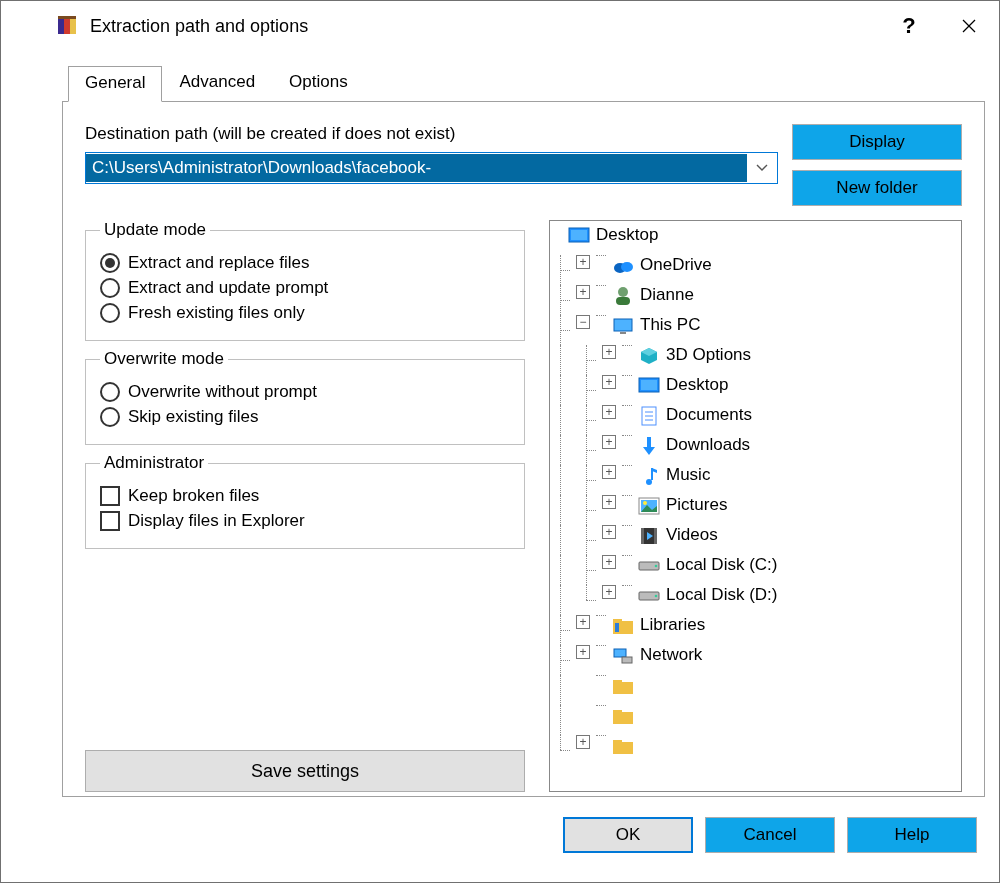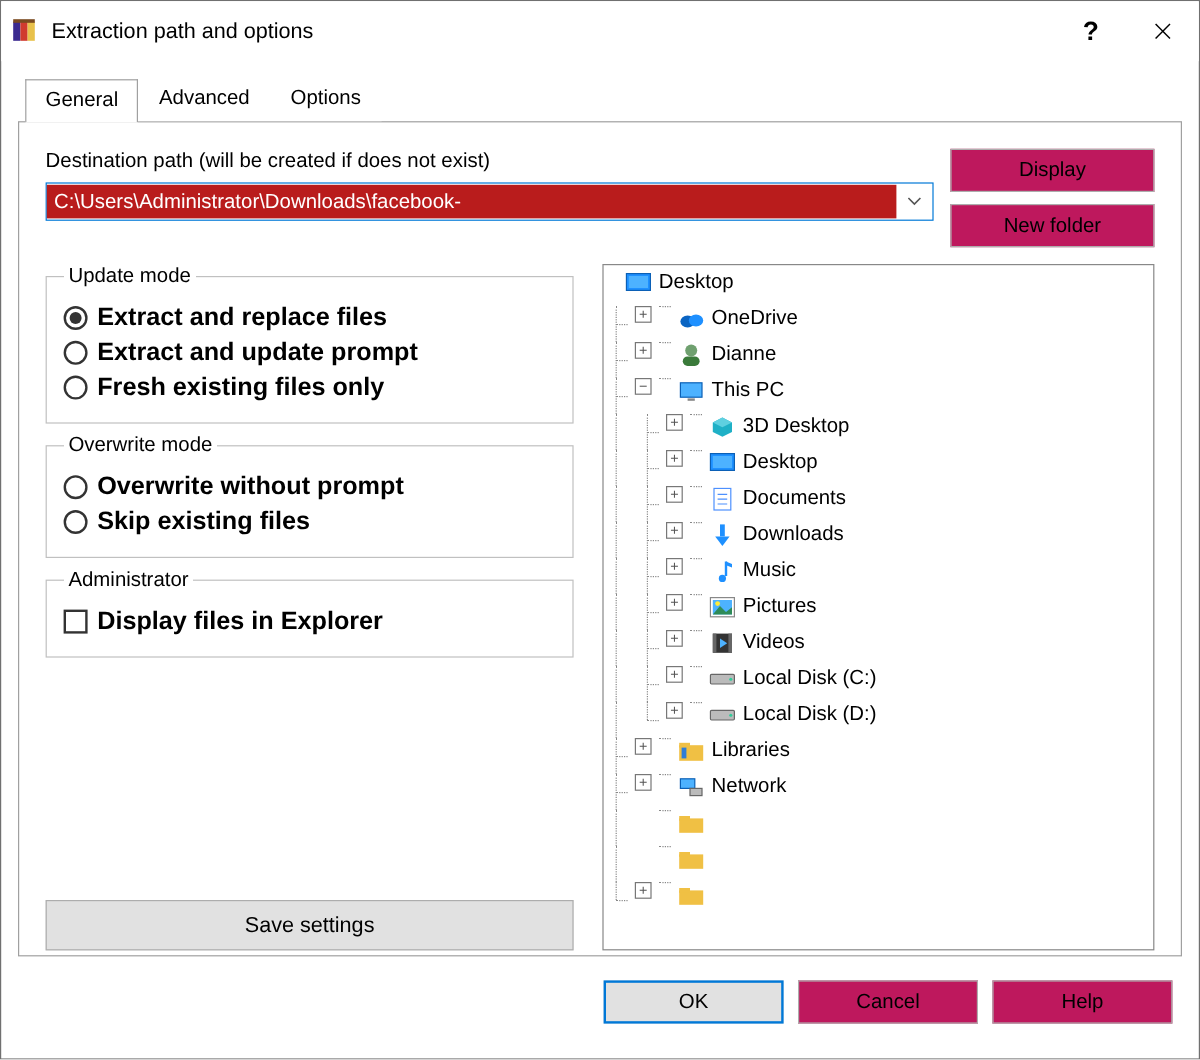--- a/index.html
+++ b/index.html
@@ -13,20 +13,21 @@
     height: 883px;
     overflow: hidden;
   }
   .window {
     width: 1000px;
     height: 883px;
     background: #fff;
     border: 1px solid #707070;
     display: flex;
     flex-direction: column;
+    padding-left: 47px;
   }
   .titlebar {
     height: 50px;
     display: flex;
     align-items: center;
     padding: 0 0 0 8px;
     background: #fff;
   }
   .titlebar .app-icon {
     width: 24px; height: 24px;
@@ -83,37 +84,37 @@
     align-items: center;
     border: 1px solid #0078d7;
     height: 32px;
   }
   .path-input {
     flex: 1;
     border: none;
     outline: none;
     height: 28px;
     font-size: 17px;
-    background: #b91c1c;
+    background: #0369a1;
     color: #fff;
     padding: 0 6px;
   }
   .path-input::selection { background: #0078d7; color:#fff; }
   .path-chevron {
     width: 30px;
     display: flex; align-items: center; justify-content: center;
     font-size: 14px;
     color: #333;
   }
   .side-btns {
     display: flex; flex-direction: column; gap: 10px;
     width: 170px;
   }
   .win-button {
-    background: #be185d;
+    background: #0ea5e9;
     border: 1px solid #adadad;
     height: 36px;
     font-size: 17px;
     font-family: inherit;
     cursor: default;
     padding: 0 8px;
   }
   .win-button.primary {
     border: 2px solid #0078d7;
     background: #e1e1e1;
@@ -136,22 +137,21 @@
   }
   fieldset legend {
     font-size: 17px;
     padding: 0 4px;
   }
   .opt-row {
     display: flex;
     align-items: center;
     gap: 8px;
     margin: 5px 0;
-    font-size: 21px;
-    font-weight: bold;
+    font-size: 17px;
   }
   .radio {
     width: 20px; height: 20px;
     border: 2px solid #333;
     border-radius: 50%;
     display: inline-flex; align-items: center; justify-content: center;
     flex-shrink: 0;
   }
   .radio .dot {
     width: 10px; height: 10px; border-radius: 50%;
@@ -205,21 +205,21 @@
     height: 1px;
     display: inline-block;
     vertical-align: middle;
   }
   .footer {
     display: flex;
     justify-content: flex-end;
     gap: 12px;
     padding: 20px 22px 0 0;
   }
-  .footer .win-button { width: 150px; }
+  .footer .win-button { width: 130px; }
   .tree-guide {
     position: relative;
     width: 20px;
     height: 30px;
     flex-shrink: 0;
   }
   .tree-guide::before {
     content:'';
     position:absolute;
     left:10px; top:0; bottom:0;
@@ -314,20 +314,24 @@
           <div class="opt-row">
             <span class="radio"></span>
             <span>Skip existing files</span>
           </div>
         </fieldset>
 
         <fieldset>
           <legend>Administrator</legend>
           <div class="opt-row">
             <span class="checkbox"></span>
+            <span>Keep broken files</span>
+          </div>
+          <div class="opt-row">
+            <span class="checkbox"></span>
             <span>Display files in Explorer</span>
           </div>
         </fieldset>
 
         <button class="save-settings">Save settings</button>
       </div>
 
       <div class="tree-pane">
 
         <div class="tree-row">
@@ -384,21 +388,21 @@
           <span class="tree-guide"></span>
           <span class="tree-guide branch"></span>
           <span class="expbox">+</span>
           <span class="dots-h"></span>
           <span class="ticon">
             <svg width="20" height="20">
                 <polygon points="10,2 18,6 18,14 10,18 2,14 2,6" fill="#1fb0c6"></polygon>
                 <polygon points="10,2 18,6 10,10 2,6" fill="#5fd0e0"></polygon>
               </svg>
           </span>
-          <span>3D Desktop</span>
+          <span>3D Options</span>
         </div>
 
         <div class="tree-row">
           <span class="tree-guide"></span>
           <span class="tree-guide branch"></span>
           <span class="expbox">+</span>
           <span class="dots-h"></span>
           <span class="ticon">
             <svg width="22" height="18">
                 <rect x="1" y="1" width="20" height="14" fill="#1e90ff" stroke="#0b60b6"></rect>

